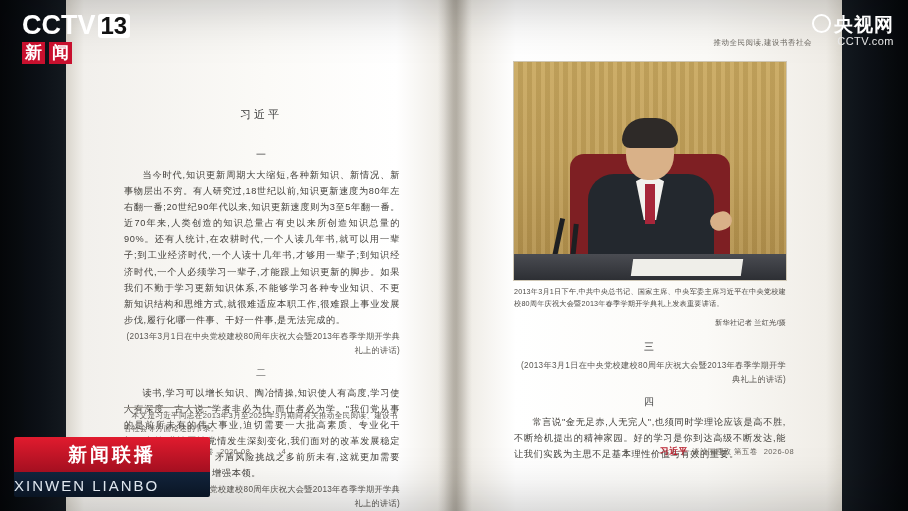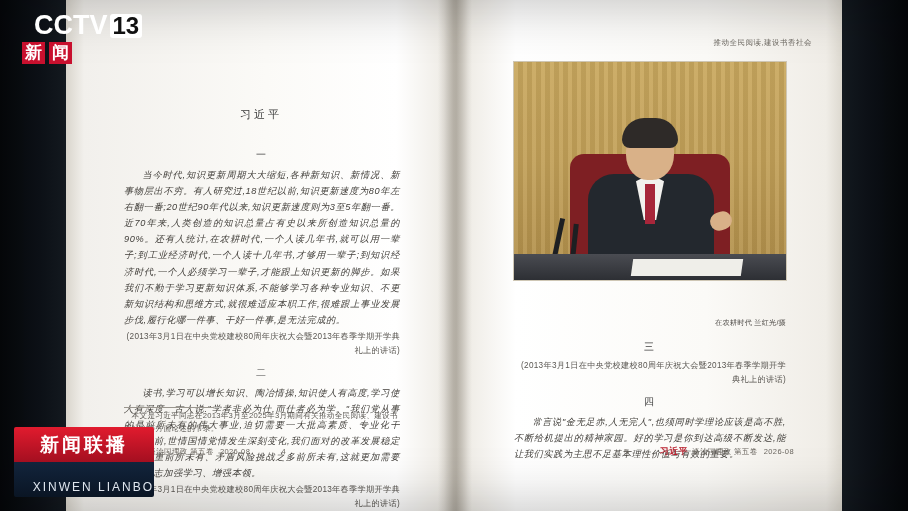--- a/index.html
+++ b/index.html
@@ -42,21 +42,20 @@
     left: 22px;
     top: 12px;
     z-index: 30;
     color: #fff;
     font-size: 27px;
     font-weight: bold;
     letter-spacing: 0px;
     font-family: "Liberation Sans", sans-serif;
     line-height: 1;
     white-space: nowrap;
-    margin-left: 12px;
   }
   .cctv-logo .chan {
     display: inline-block;
     background: #fff;
     color: #111;
     border-radius: 3px;
     padding: 0 3px;
     margin-left: 2px;
     font-size: 24px;
   }
@@ -185,21 +184,21 @@
     margin: 8px 0 5px 0;
   }
   .para {
     font-size: 9.2px;
     line-height: 1.75;
     color: #43403c;
     text-align: justify;
     text-justify: inter-character;
     letter-spacing: 0.6px;
   }
-  .para.indent { text-indent: 2em; font-style: italic; }
+  .para.indent { text-indent: 2em; }
   .cite {
     font-size: 8.2px;
     color: #5a5752;
     text-align: right;
     line-height: 1.7;
     letter-spacing: 0.3px;
     margin-top: 2px;
   }
 
   .left-body {
@@ -378,40 +377,40 @@
     top: 332px;
     left: 42px;
     width: 272px;
   }
 
   
   .news-bug {
     position: absolute;
     left: 14px;
     bottom: 14px;
-    width: 140px;
+    width: 196px;
     z-index: 40;
   }
   .news-bug .bar {
     background: linear-gradient(180deg, #e11b2e 0%, #a40f20 100%);
     color: #fff;
     font-size: 19px;
     font-weight: bold;
     letter-spacing: 3px;
     text-align: center;
     padding: 5px 0 4px 0;
     border-radius: 2px 2px 0 0;
   }
   .news-bug .pinyin {
     background: linear-gradient(180deg, #12243c 0%, #0a1524 100%);
     color: #dfe6ee;
-    font-size: 12px;
+    font-size: 15px;
     letter-spacing: 2px;
-    text-align: right;
-    padding: 18px 0 3px 0;
+    text-align: left;
+    padding: 5px 0 3px 0;
     border-radius: 0 0 2px 2px;
   }
 
   
   .vignette {
     position: absolute;
     inset: 0;
     pointer-events: none;
     box-shadow: inset 0 0 60px rgba(0,0,0,0.28);
     z-index: 20;
@@ -427,20 +426,26 @@
   <div class="side-bar right"></div>
 
   <div class="cctv-logo">
     <span>CCTV</span><span class="chan">13</span>
   </div>
   <div class="cctv-sub">
     <span>新</span>
     <span>闻</span>
   </div>
 
+  <div class="cctv-com">
+    <div class="row1">
+      <span class="mark"></span><span>央视网</span>
+    </div>
+    <div class="row2">CCTV.com</div>
+  </div>
 
   <div class="book-area">
     <div class="page-bg"></div>
     <div class="spine-shadow"></div>
 
     <div class="page left">
       <div class="page-author">习近平</div>
 
       <div class="left-body">
         <div class="sec-num">一</div>
@@ -475,21 +480,22 @@
         <div class="ph-tie"></div>
         <div class="ph-head"></div>
         <div class="ph-hair"></div>
         <div class="ph-hand"></div>
         <div class="ph-mic"></div>
         <div class="ph-mic2"></div>
         <div class="ph-desk"></div>
         <div class="ph-paper"></div>
       </div>
 
-      <div class="photo-credit">在农耕时代 兰红光/摄</div>
+      <div class="photo-caption">2013年3月1日下午,中共中央总书记、国家主席、中央军委主席习近平在中央党校建校80周年庆祝大会暨2013年春季学期开学典礼上发表重要讲话。</div>
+      <div class="photo-credit">新华社记者 兰红光/摄</div>
 
       <div class="right-body">
         <div class="sec-num">三</div>
         <div class="cite">(2013年3月1日在中央党校建校80周年庆祝大会暨2013年春季学期开学典礼上的讲话)</div>
 
         <div class="sec-num">四</div>
         <div class="para indent">常言说"金无足赤,人无完人",也须同时学理论应该是高不胜,不断给机提出的精神家园。好的学习是你到达高级不断发达,能让我们实践为主思不足基本理性价值与有效的重要。</div>
       </div>
 
       <div class="page-foot right-foot">

